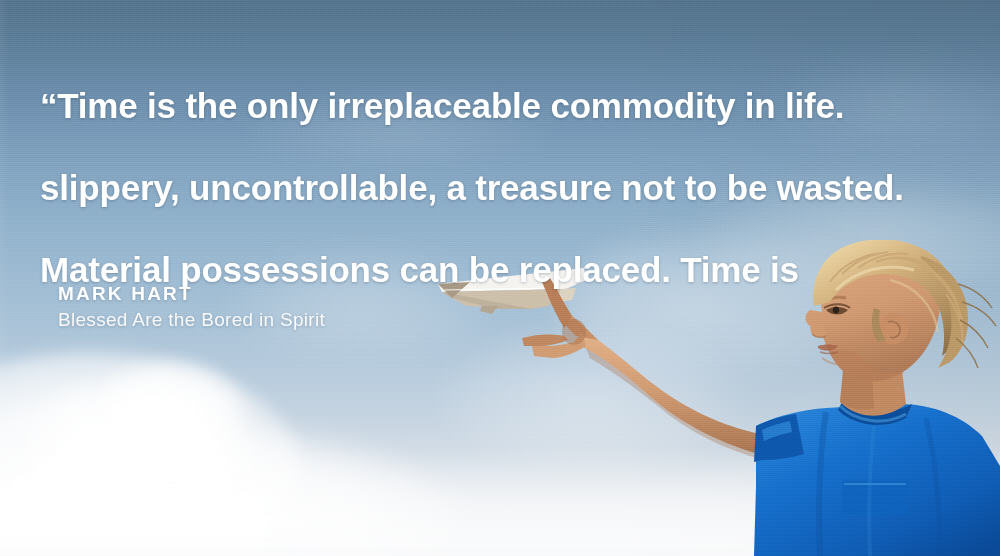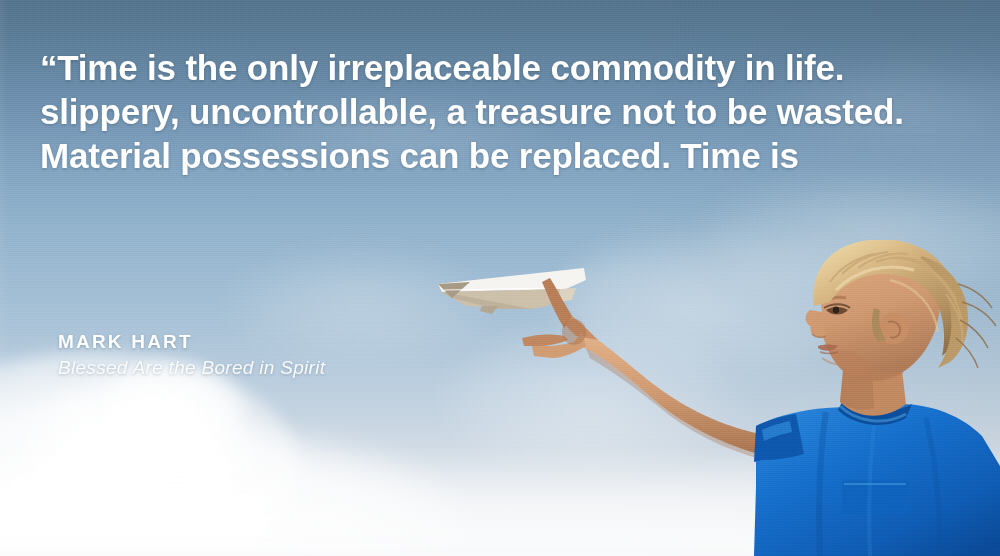--- a/index.html
+++ b/index.html
@@ -101,41 +101,40 @@
     width: 930px;
   }
   .quote-line {
     color: #ffffff;
     font-size: 35px;
     font-weight: 700;
     line-height: 44px;
     letter-spacing: -0.2px;
     white-space: nowrap;
     text-shadow: 0 1px 3px rgba(30,50,70,0.30);
+    margin-top: 38px;
   }
 
   
   .attribution {
     position: absolute;
     left: 58px;
     top: 283px;
   }
   .attr-name {
     color: #ffffff;
     font-size: 19px;
     font-weight: 700;
     letter-spacing: 2.2px;
     line-height: 22px;
     text-shadow: 0 1px 3px rgba(60,80,100,0.35);
-    margin-top: 48px;
   }
   .attr-title {
     color: rgba(255,255,255,0.93);
     font-size: 19px;
-    font-style: italic;
     font-weight: 400;
     letter-spacing: 0.3px;
     line-height: 26px;
     margin-top: 2px;
     text-shadow: 0 1px 3px rgba(60,80,100,0.30);
   }
 
   
   .airplane {
     position: absolute;

